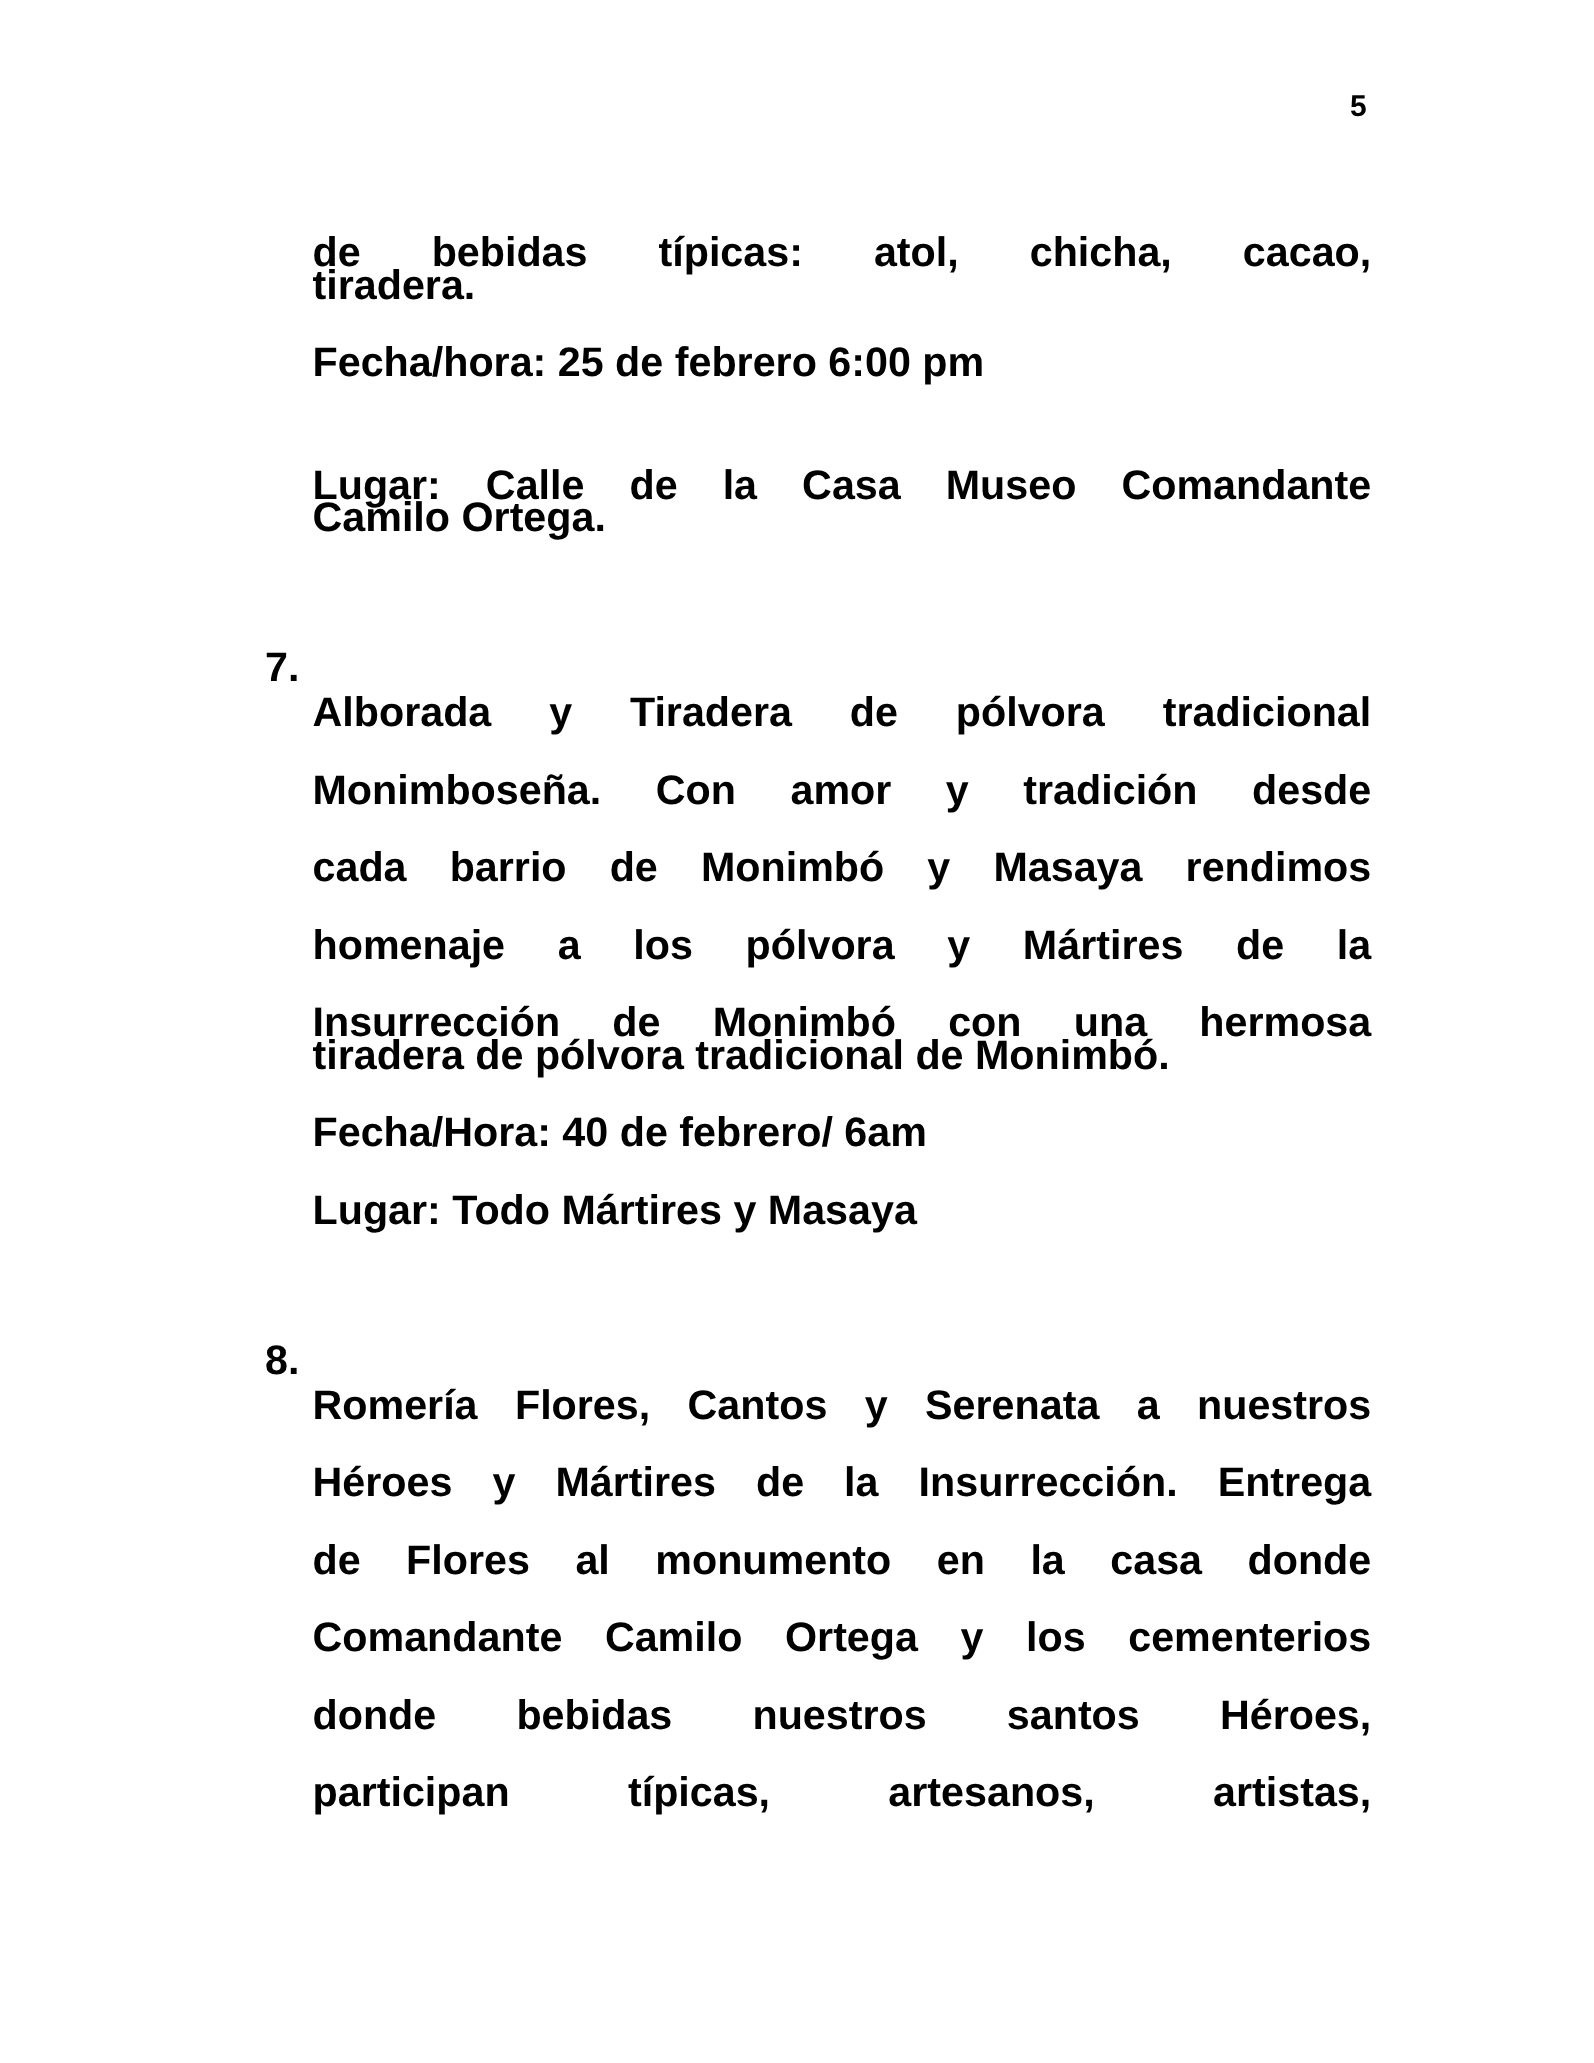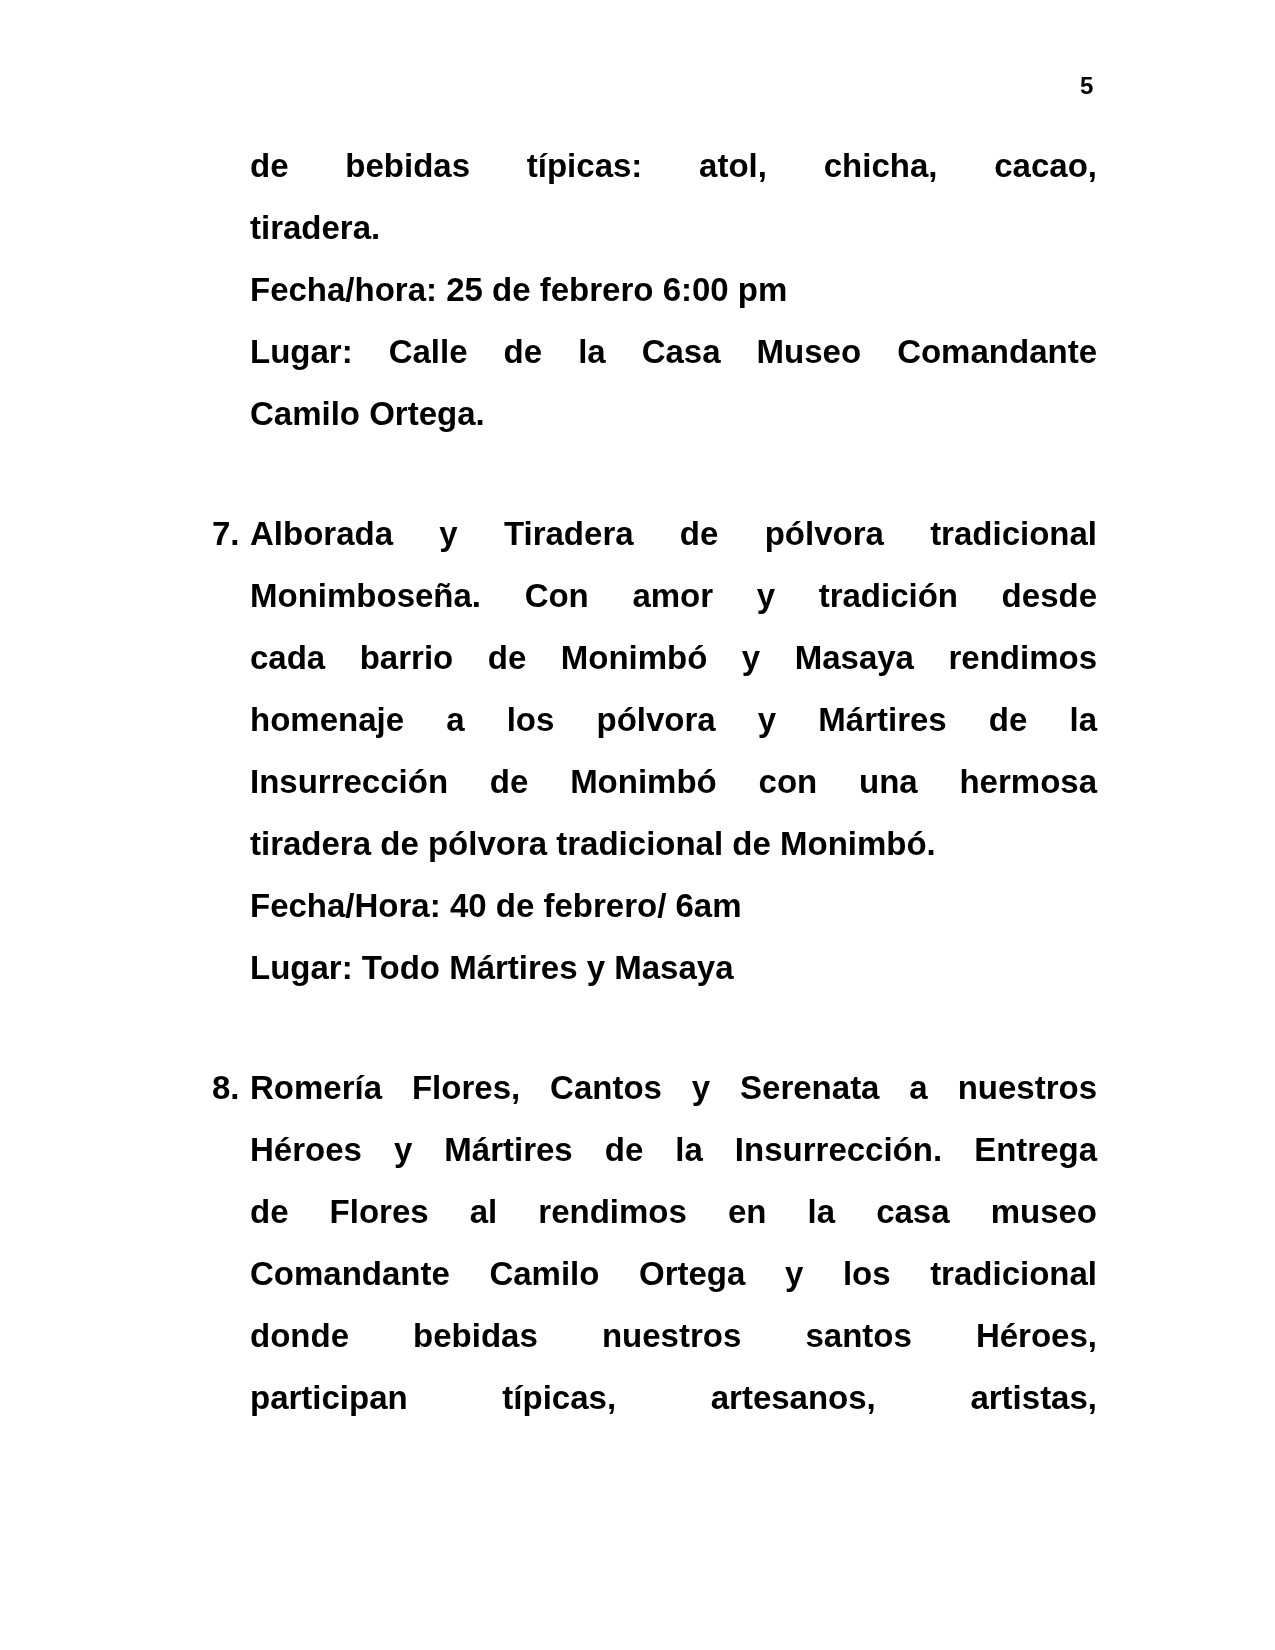--- a/index.html
+++ b/index.html
@@ -1,21 +1,21 @@
 <!DOCTYPE html>
 <html><head>
 <meta charset="utf-8">
 <style>
   html, body { margin: 0; padding: 0; background: #ffffff; }
   body { width: 1275px; height: 1650px; position: relative; overflow: hidden;
          font-family: "Liberation Sans", sans-serif; color: #000; }
   .page-num { position: absolute; top: 72px; left: 1080px; font-size: 24px; font-weight: bold; }
   .line { position: absolute; left: 250px; width: 847px; font-size: 33px; font-weight: bold;
           line-height: 40px; white-space: nowrap; }
-  .just { text-align: justify; text-align-last: justify; }
+  .just { text-align: justify; text-align-last: justify; margin-top: 36px; }
   .num { position: absolute; left: 212px; font-size: 33px; font-weight: bold; line-height: 40px; }
 </style>
 </head>
 <body>
 
 <div>
   <div class="page-num">5</div>
 
   <div>
     <div class="line just" style="top:146px">de bebidas típicas: atol, chicha, cacao,</div>
@@ -34,18 +34,18 @@
     <div class="line just" style="top:762px">Insurrección de Monimbó con una hermosa</div>
     <div class="line" style="top:824px">tiradera de pólvora tradicional de Monimbó.</div>
     <div class="line" style="top:886px">Fecha/Hora: 40 de febrero/ 6am</div>
     <div class="line" style="top:948px">Lugar: Todo Mártires y Masaya</div>
   </div>
 
   <div>
     <div class="num" style="top:1068px">8.</div>
     <div class="line just" style="top:1068px">Romería Flores, Cantos y Serenata a nuestros</div>
     <div class="line just" style="top:1130px">Héroes y Mártires de la Insurrección. Entrega</div>
-    <div class="line just" style="top:1192px">de Flores al rendimos en la casa museo</div>
-    <div class="line just" style="top:1254px">Comandante Camilo Ortega y los tradicional</div>
+    <div class="line just" style="top:1192px">de Flores al monumento en la casa donde</div>
+    <div class="line just" style="top:1254px">Comandante Camilo Ortega y los cementerios</div>
     <div class="line just" style="top:1316px">donde bebidas nuestros santos Héroes,</div>
     <div class="line just" style="top:1378px">participan típicas, artesanos, artistas,</div>
   </div>
 </div>
 
 </body></html>

